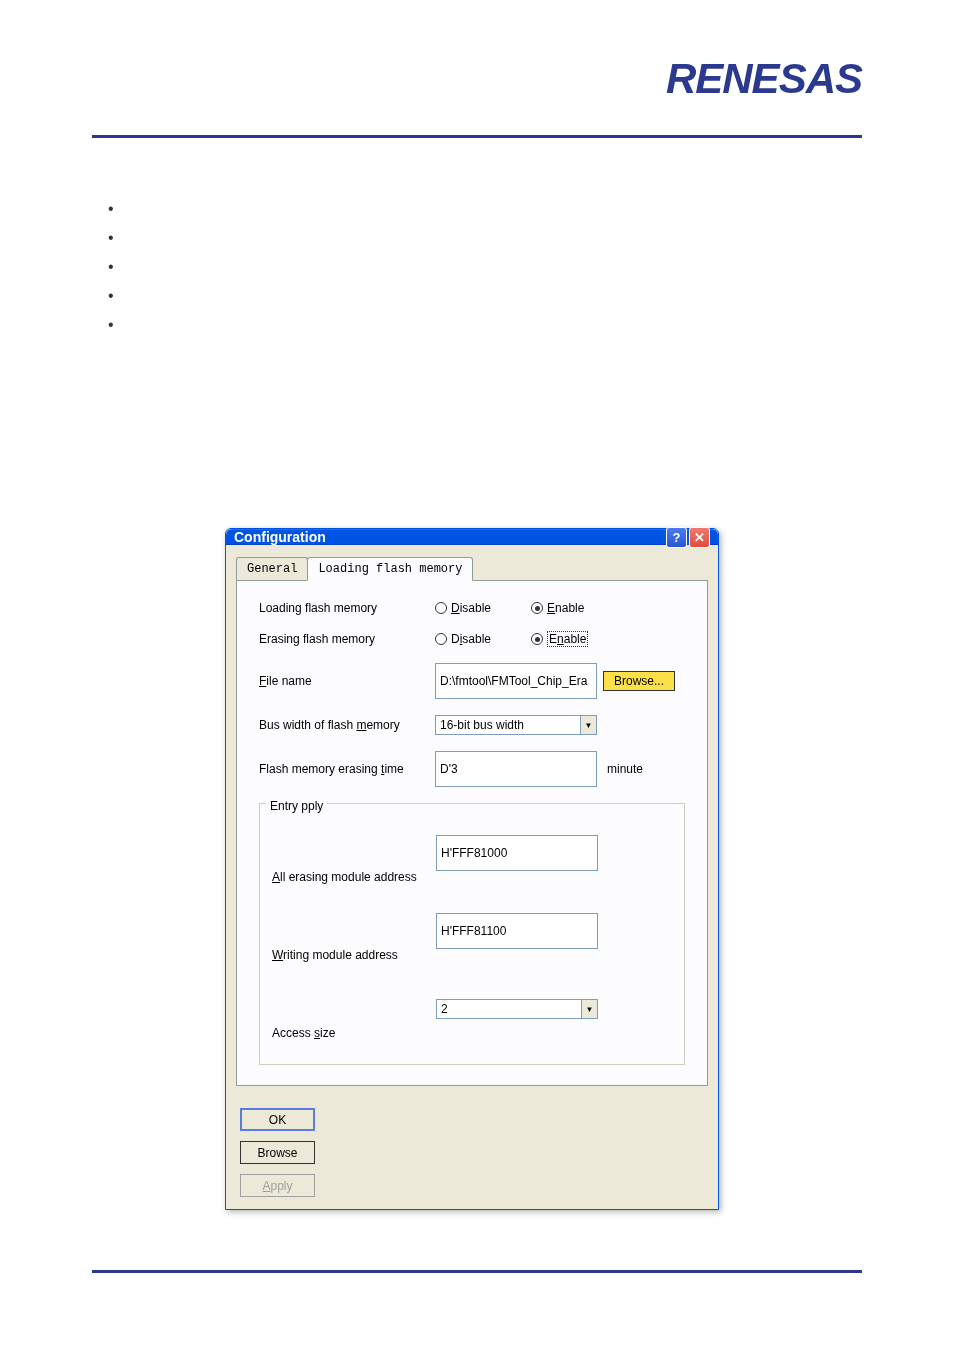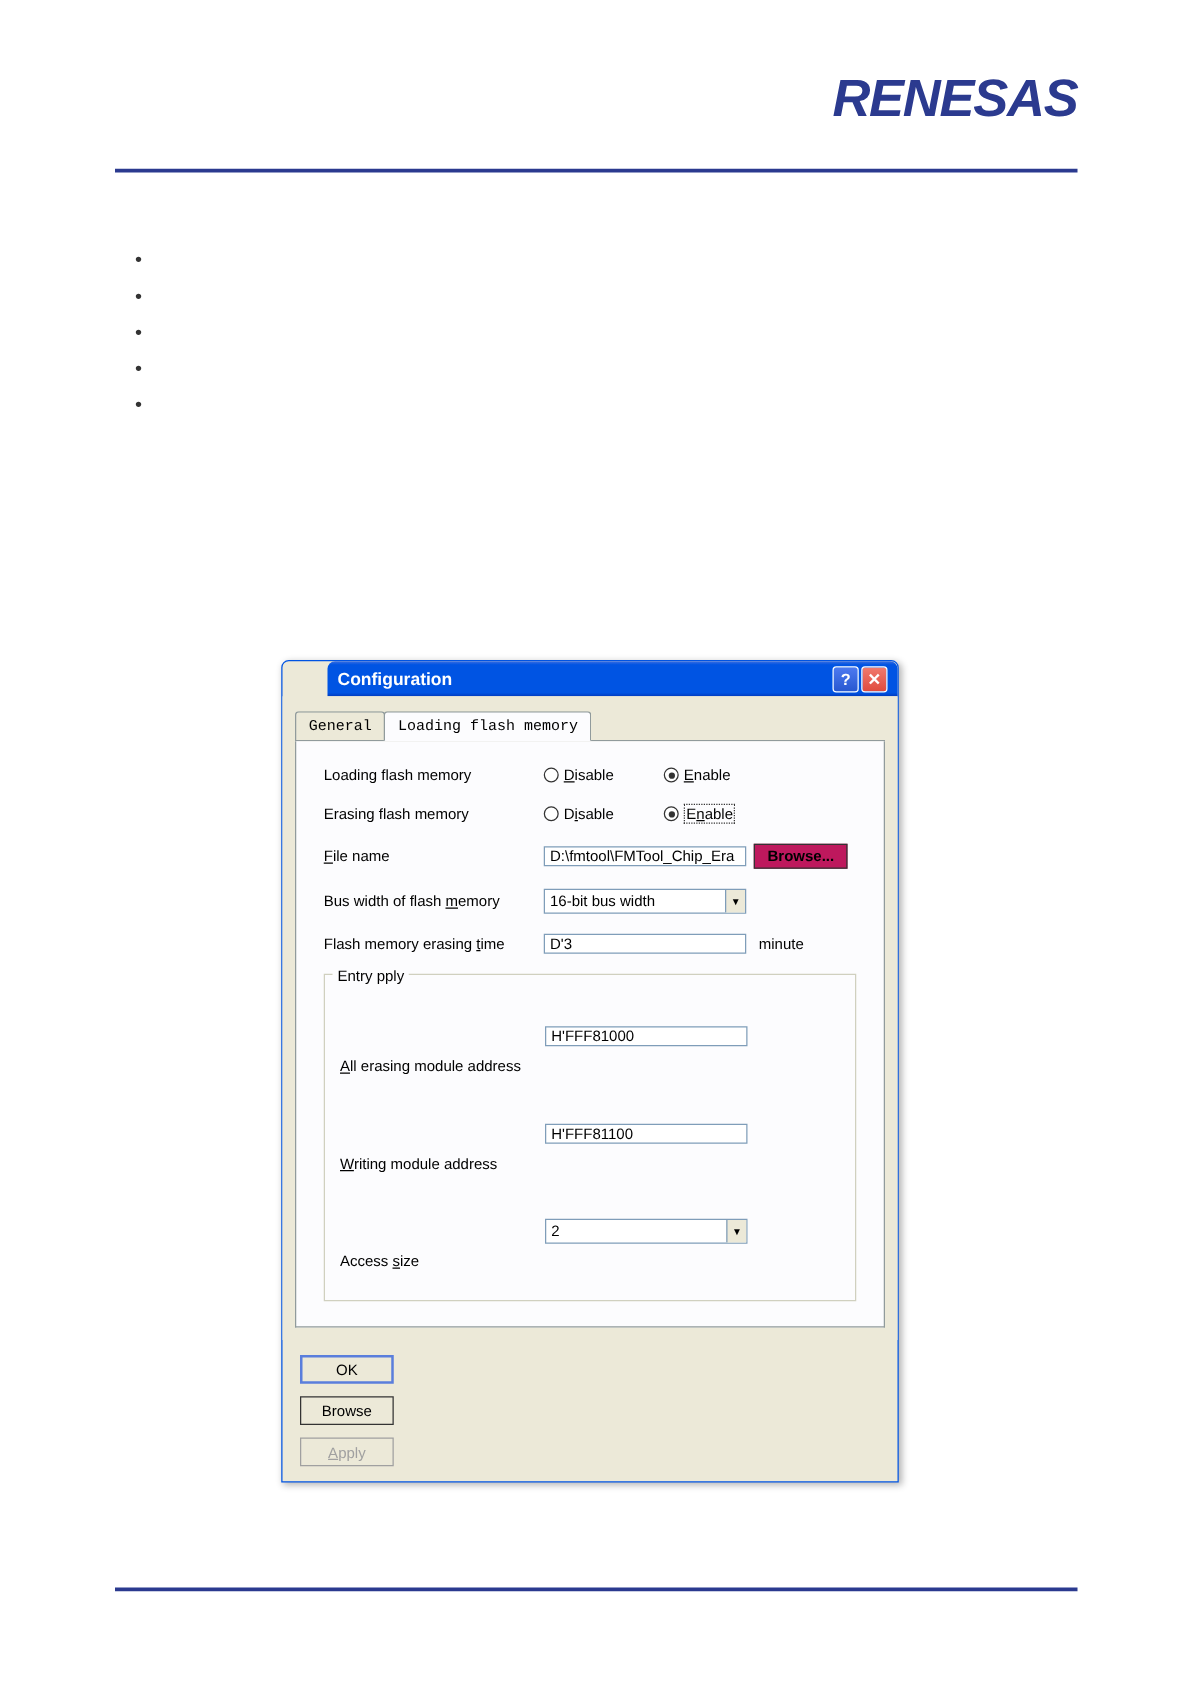--- a/index.html
+++ b/index.html
@@ -75,22 +75,21 @@
     .titlebar {
       background: linear-gradient(to bottom, #3a6ee0 0%, #0054e3 10%, #0054e3 90%, #003bbf 100%);
       color: white;
       padding: 5px 8px;
       font-size: 14px;
       font-weight: bold;
       border-radius: 6px 6px 0 0;
       display: flex;
       justify-content: space-between;
       align-items: center;
-      height: 28px;
-      margin-left: 36px;
+      height: 16px;
     }
     .titlebar-buttons {
       display: flex;
       gap: 2px;
     }
     .tb-btn {
       width: 21px;
       height: 21px;
       border: 1px solid white;
       border-radius: 3px;
@@ -181,34 +180,33 @@
     }
     .sel-box {
       border: 1px dotted #333;
       padding: 0 1px;
     }
     .text-input {
       border: 1px solid #7f9db9;
       background: white;
       padding: 6px 4px;
       font-size: 12px;
-      height: 16px;
+      height: 36px;
     }
     .filename-row .text-input {
       width: 162px;
     }
     .browse-btn {
       margin-left: 6px;
       padding: 1px 10px;
       font-size: 12px;
-      background: #be185d;
+      background: #fde047;
       border: 1px solid #333;
       height: 20px;
       cursor: pointer;
-      font-weight: bold;
     }
     .select-wrap {
       display: flex;
       width: 162px;
       border: 1px solid #7f9db9;
       background: white;
       height: 20px;
       align-items: center;
     }
     .select-wrap .sel-text {

